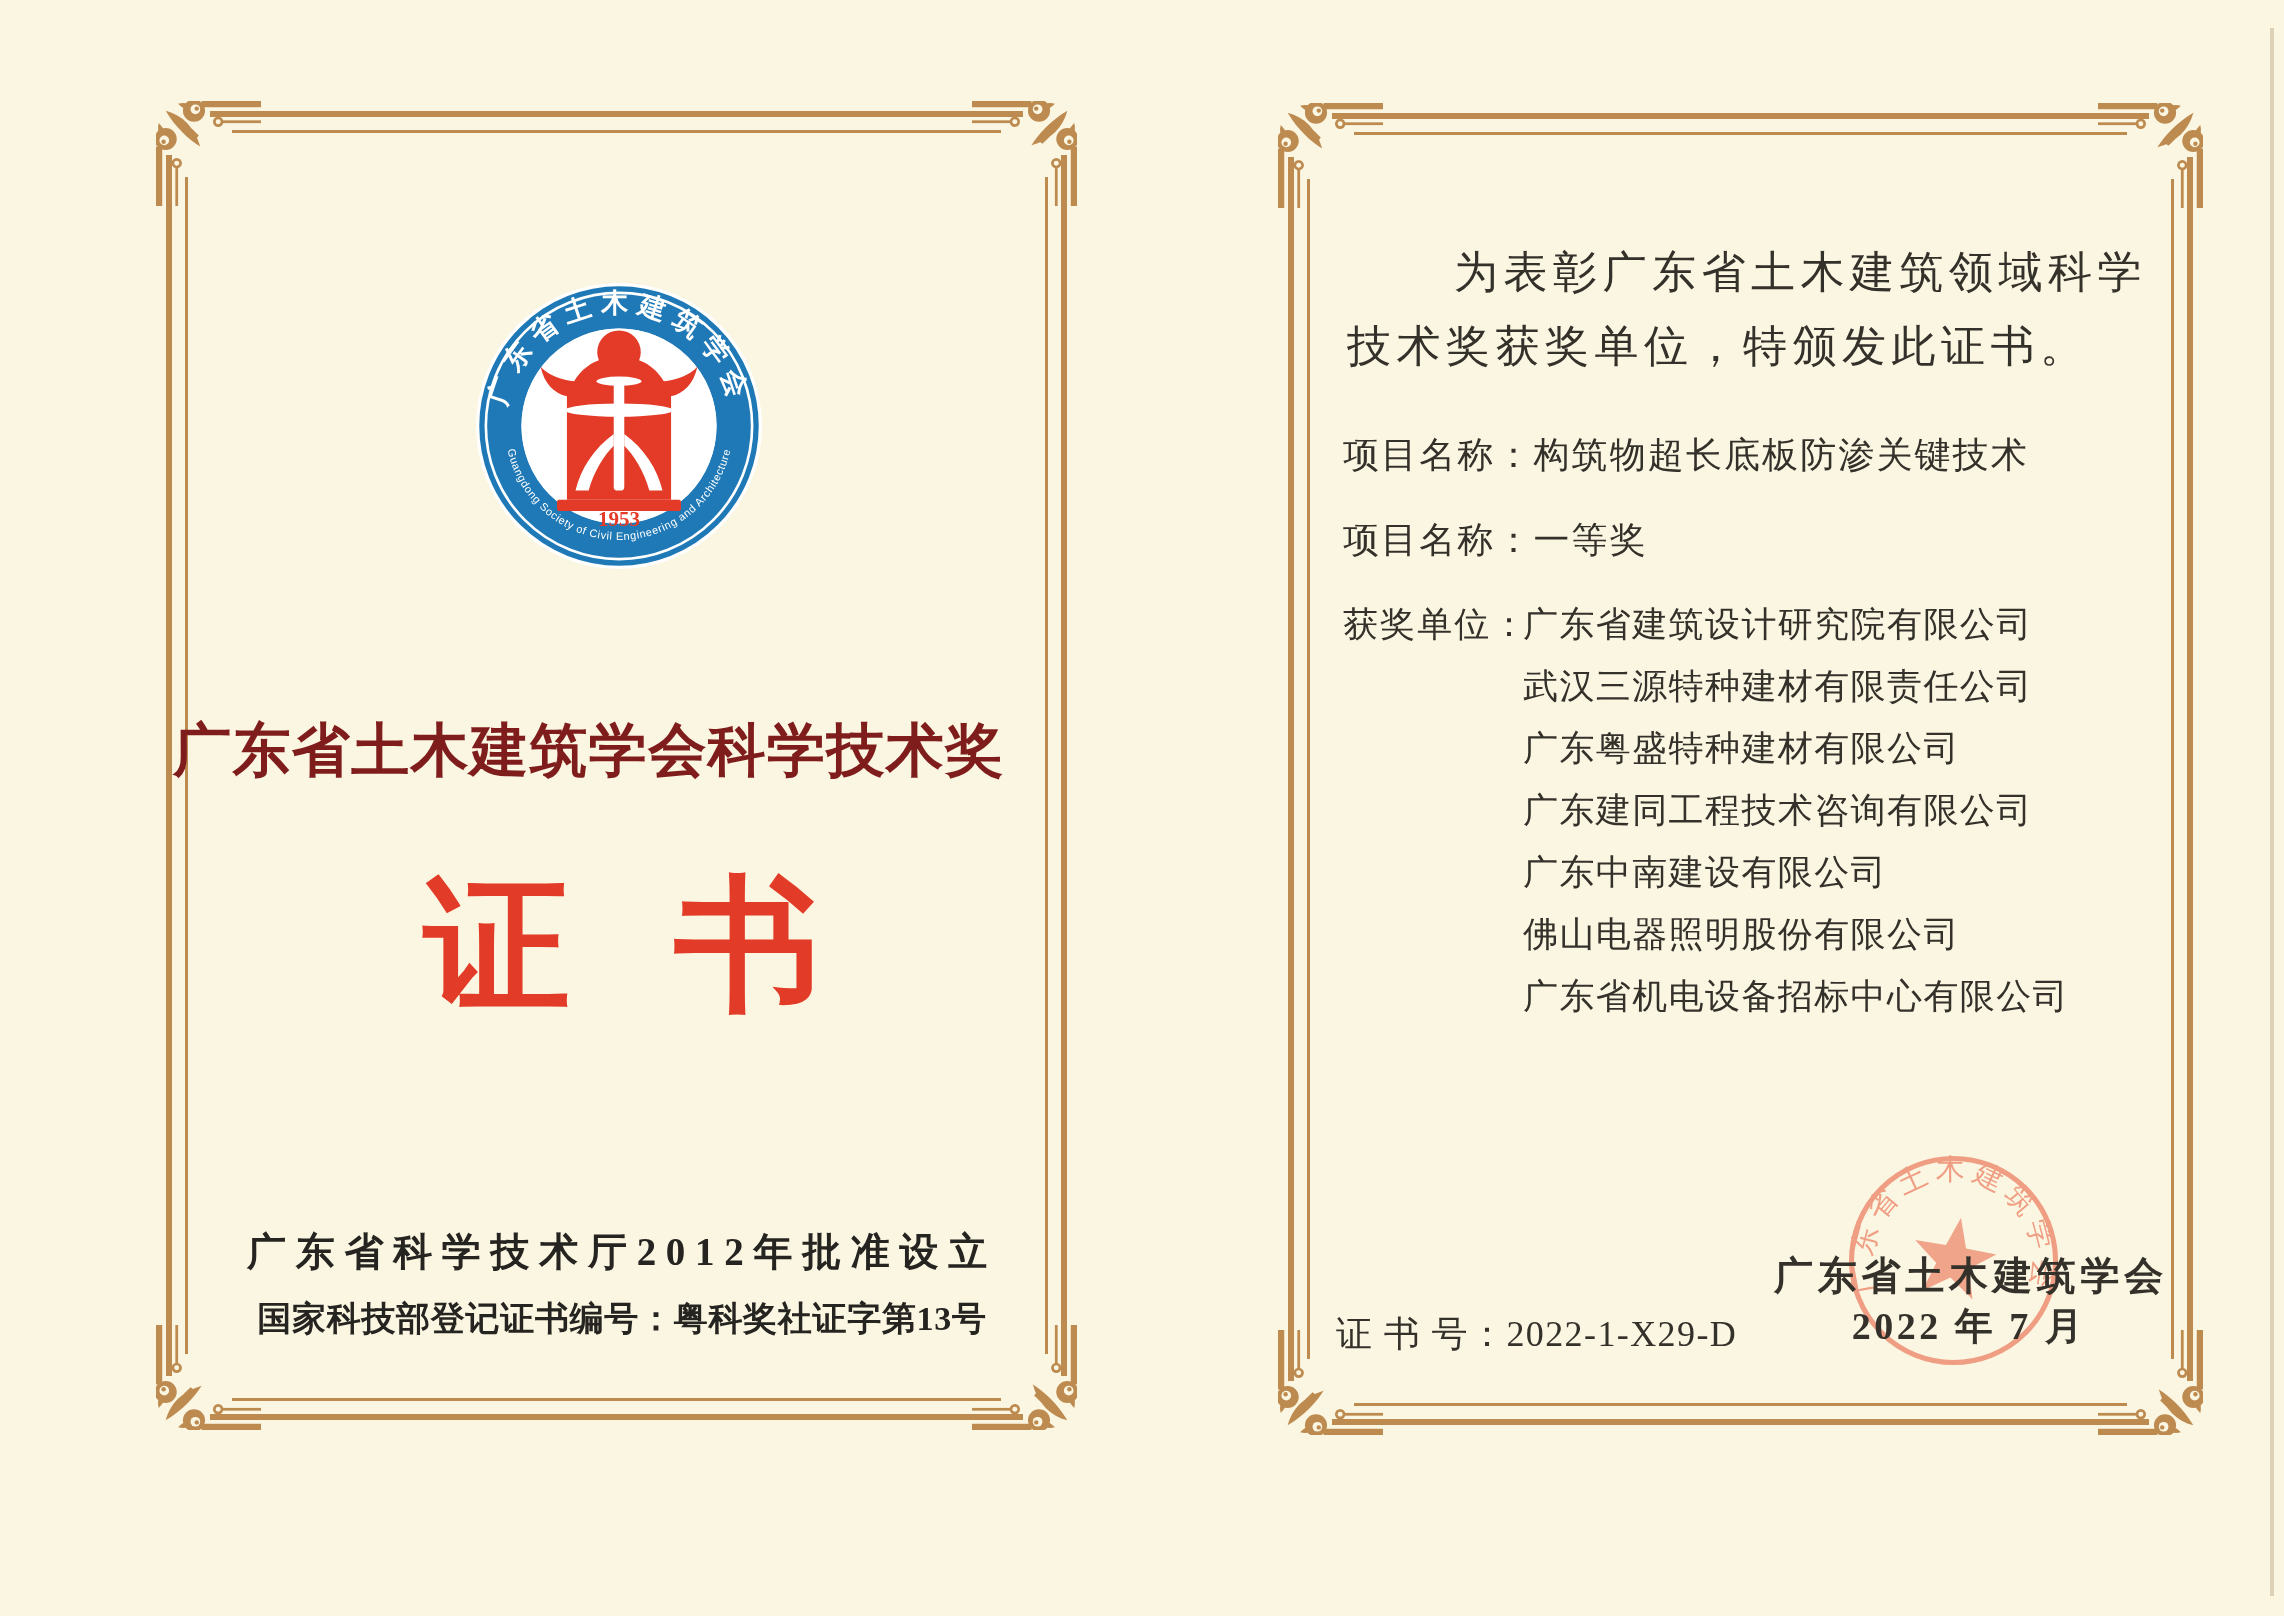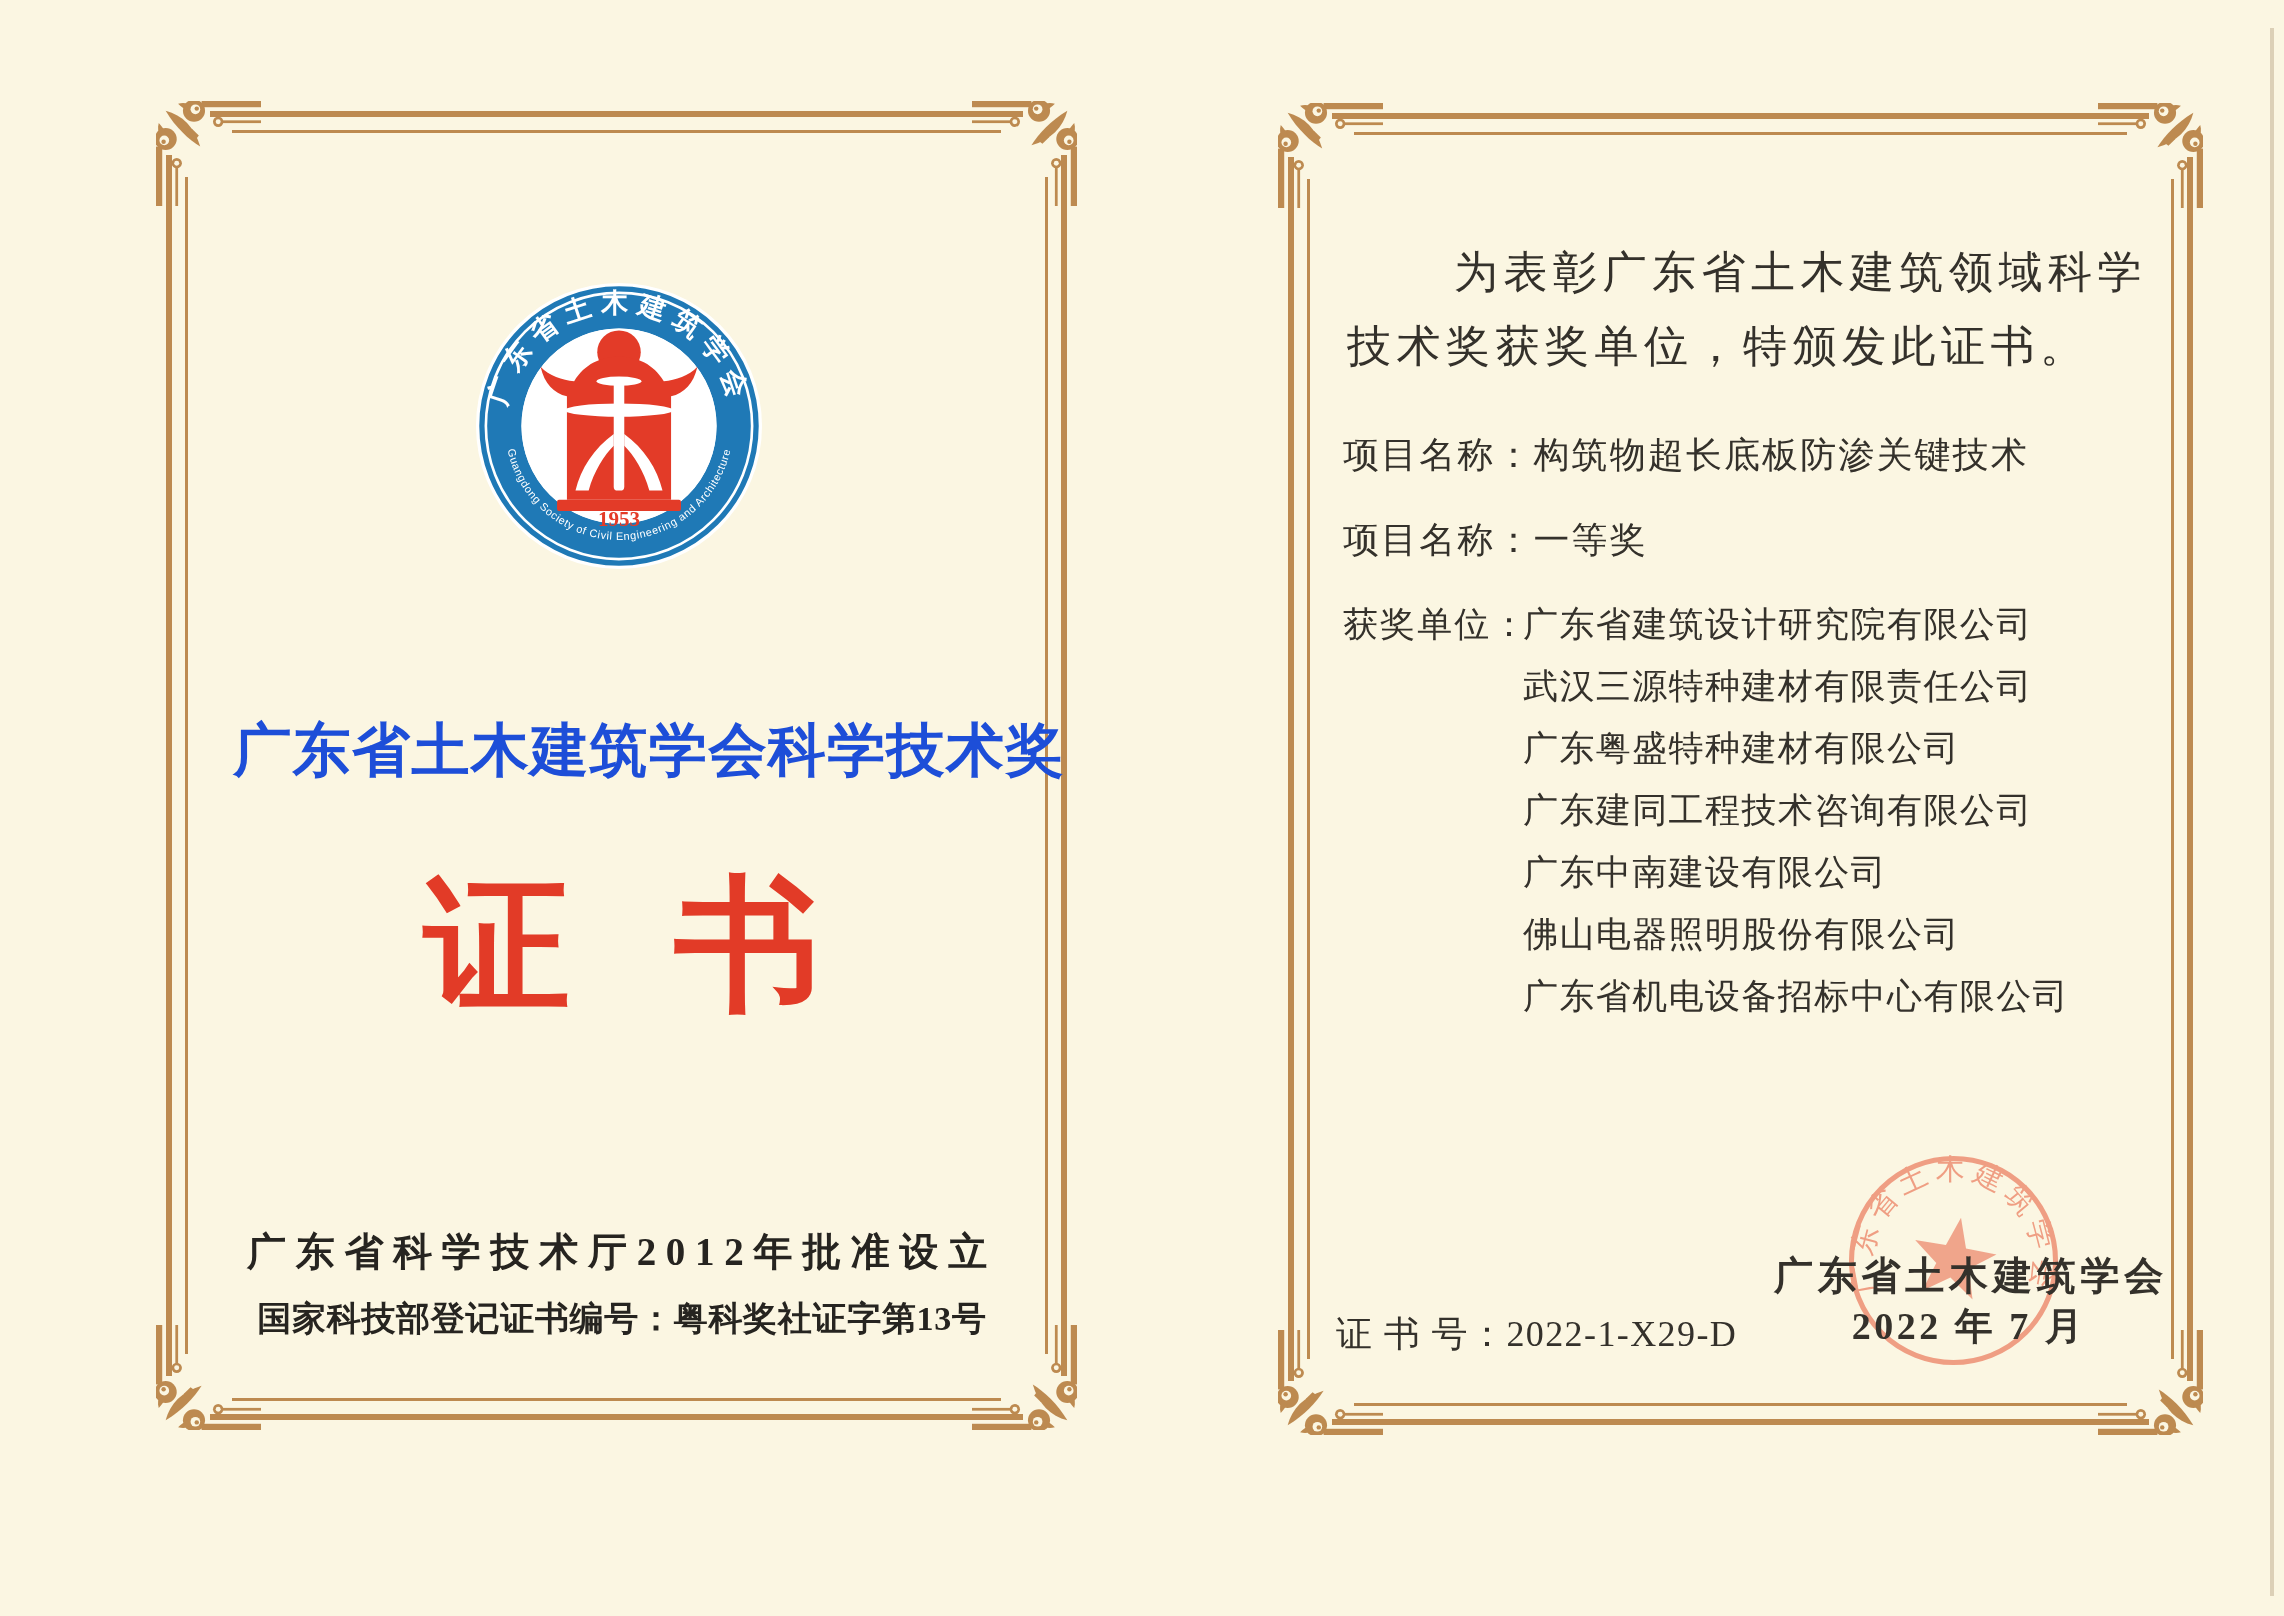--- a/index.html
+++ b/index.html
@@ -29,22 +29,22 @@
 
   
   .abs{position:absolute;}
   .cjk{color:#34312b;white-space:nowrap;}
   .row{display:flex;align-items:center;}
 
   
   #logo{position:absolute;left:474px;top:281px;width:290px;height:290px;}
   #award-title{
     left:173px;top:706px;width:898px;height:90px;
-    text-align:center;font-size:58px;font-weight:bold;color:#1d4ed8;
-    letter-spacing:1.4px;line-height:90px;white-space:nowrap;padding-left:27px;
+    font-size:58px;font-weight:bold;color:#7f1d1d;
+    letter-spacing:1.4px;line-height:90px;white-space:nowrap;
   }
   #cert-title{
     left:173px;top:860px;width:898px;height:173px;
     display:flex;justify-content:center;align-items:center;gap:104px;
     font-size:146px;font-weight:bold;color:#e23b27;line-height:173px;
   }
   #foot1{
     left:173px;top:1214px;width:898px;text-align:center;
     font-size:39px;font-weight:bold;color:#262420;letter-spacing:9.7px;line-height:76px;
   }

